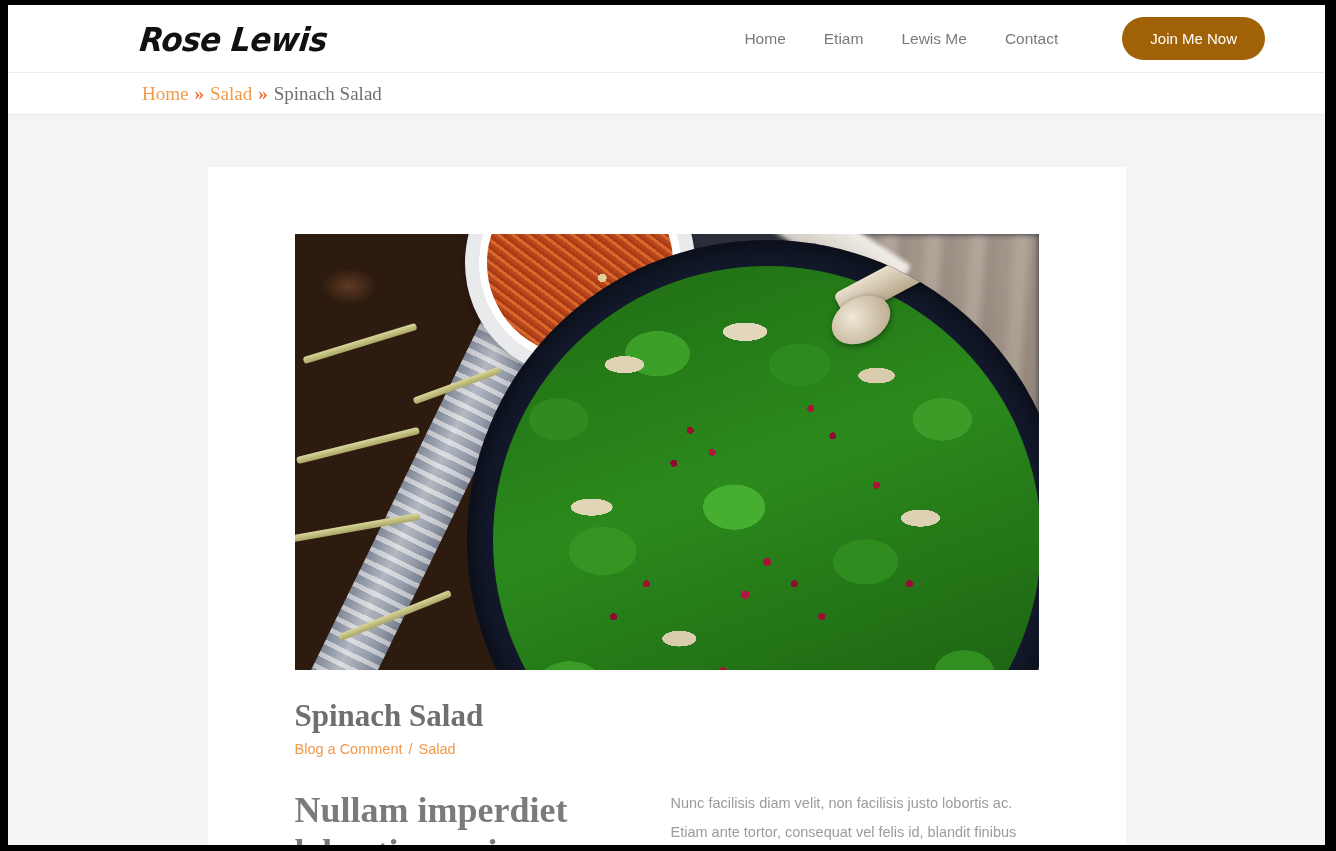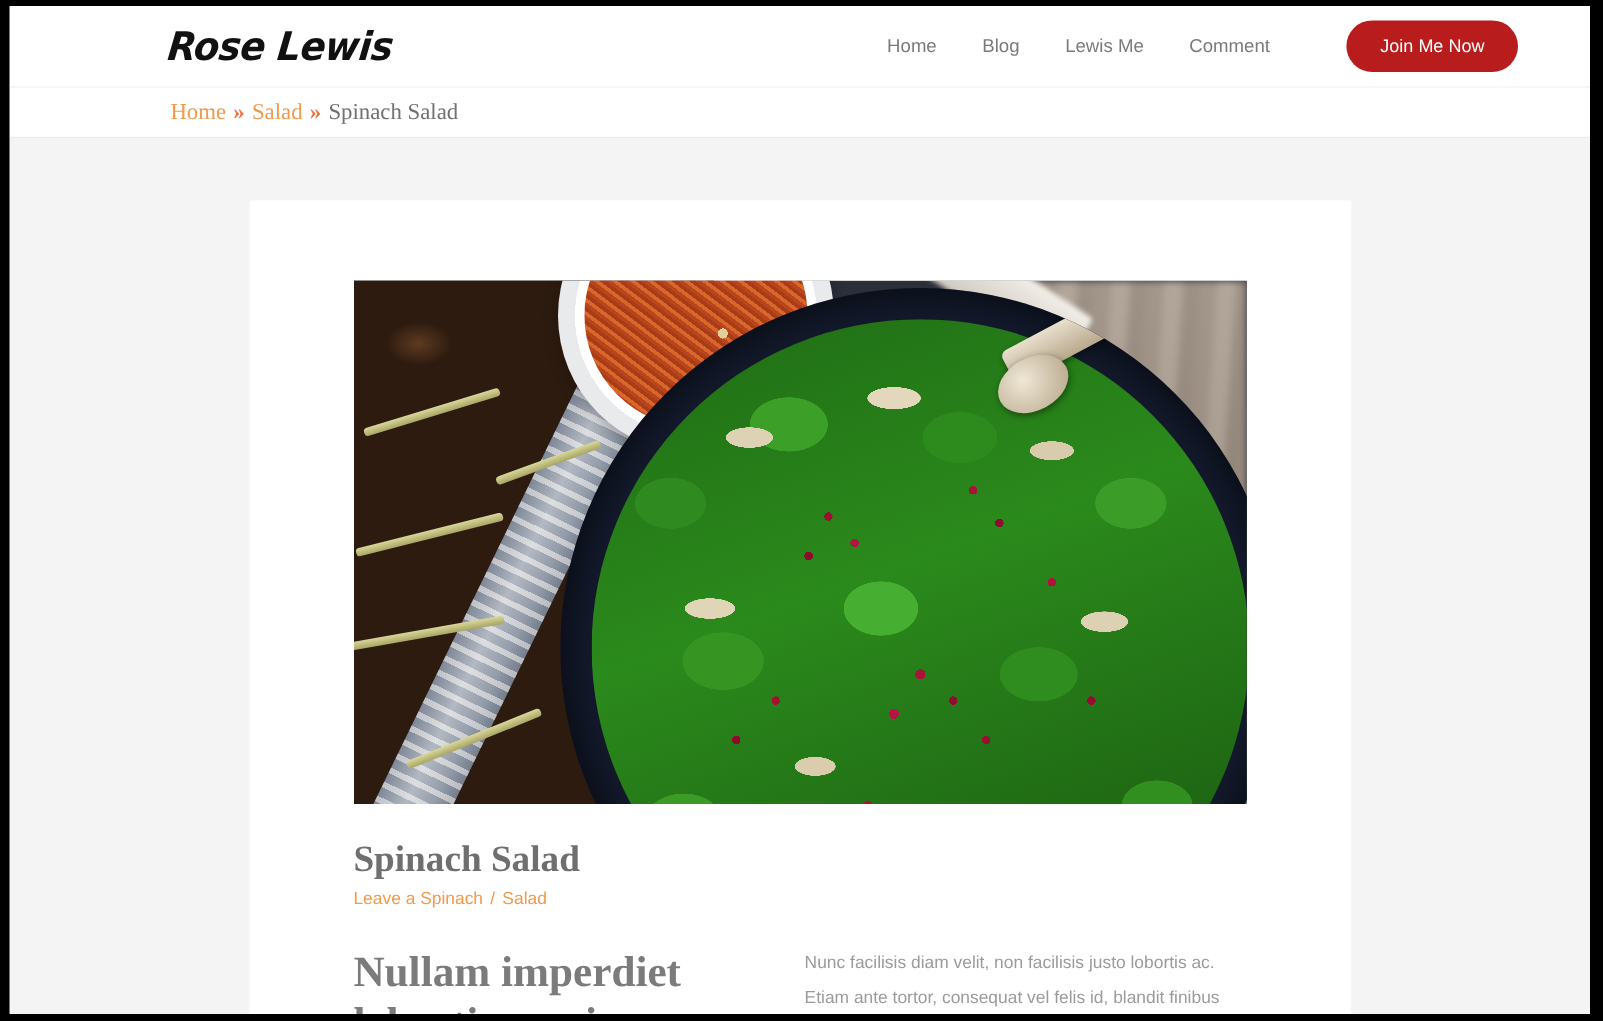--- a/index.html
+++ b/index.html
@@ -47,21 +47,21 @@
   }
   .nav-link {
     font-size:15.5px;
     color:#7a7a7a;
     text-decoration:none;
     white-space:nowrap;
     cursor:pointer;
   }
   #cta-button {
     margin-left:26px;
-    background:#b91c1c;
+    background:#a16207;
     color:#ffffff;
     font-size:15px;
     border:none;
     border-radius:22px;
     padding:13px 28px;
     cursor:pointer;
     white-space:nowrap;
     font-family:"Liberation Sans", sans-serif;
   }
 
@@ -279,23 +279,23 @@
 </head>
 <body>
 
 <div id="viewport">
 
   <header id="site-header">
     <div id="logo">Rose Lewis</div>
 
     <nav id="primary-nav">
       <a class="nav-link">Home</a>
-      <a class="nav-link">Blog</a>
+      <a class="nav-link">Etiam</a>
       <a class="nav-link">Lewis Me</a>
-      <a class="nav-link">Comment</a>
+      <a class="nav-link">Contact</a>
       <button id="cta-button">Join Me Now</button>
     </nav>
   </header>
 
   <div id="breadcrumb-bar">
     <a class="crumb-link">Home</a>
     <span class="crumb-sep">»</span>
     <a class="crumb-link">Salad</a>
     <span class="crumb-sep">»</span>
     <span class="crumb-current">Spinach Salad</span>
@@ -321,21 +321,21 @@
         <div class="ph-layer salad-bowl">
           <div class="salad-fill"></div>
           <div class="spoon spoon-top"></div>
           <div class="spoon-bowl spoon-bowl-top"></div>
 
         </div>
       </div>
 
       <h1 id="post-title">Spinach Salad</h1>
       <div id="post-meta">
-        <a>Leave a Spinach</a><span class="meta-sep"> / </span><a>Salad</a>
+        <a>Blog a Comment</a><span class="meta-sep"> / </span><a>Salad</a>
       </div>
 
       <div id="post-body">
         <h2 id="body-heading">Nullam imperdiet lobortis maximus</h2>
         <p id="body-paragraph">Nunc facilisis diam velit, non facilisis justo lobortis ac. Etiam ante tortor, consequat vel felis id, blandit finibus magna. Curabitur vel urna id tortor ullamcorper</p>
       </div>
 
     </article>
   </main>
 </div>

